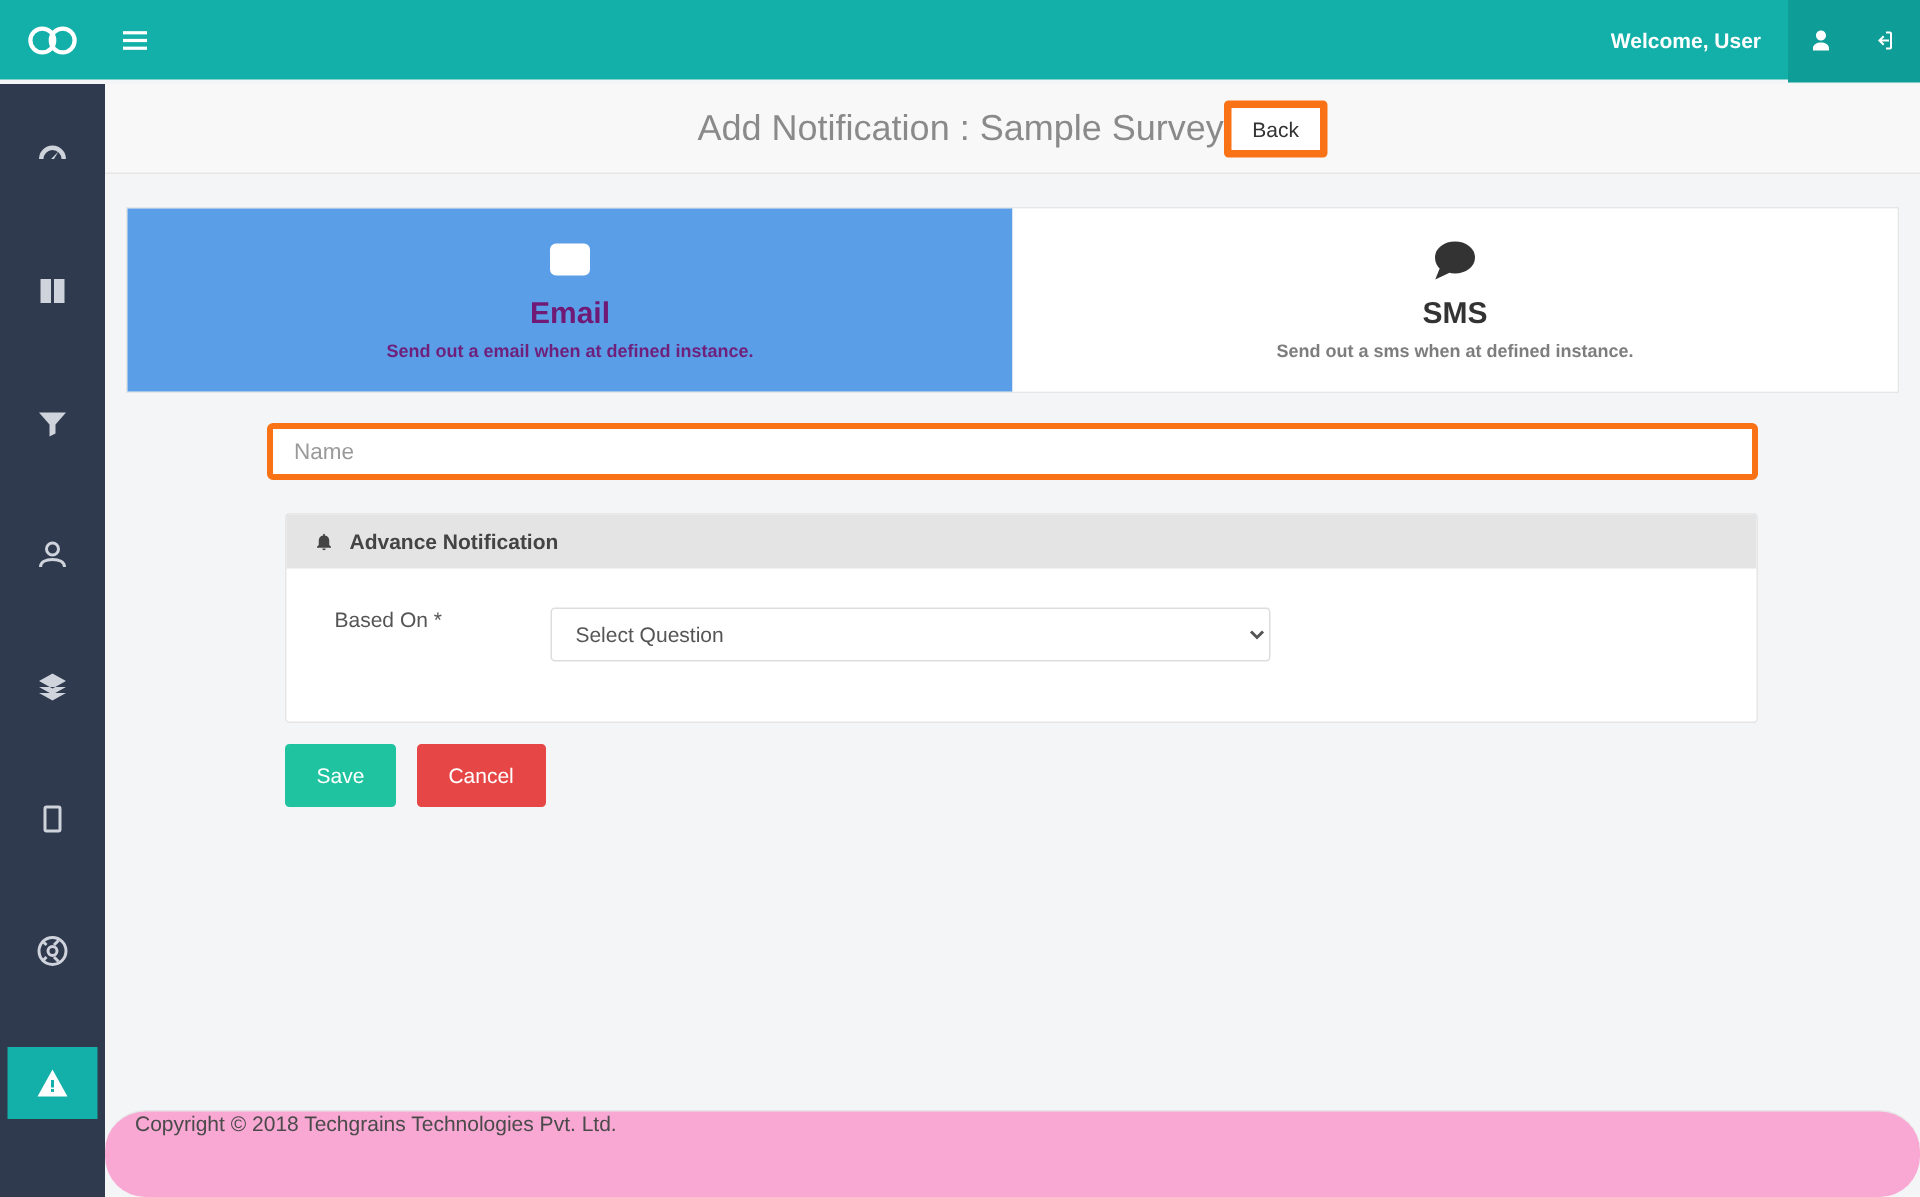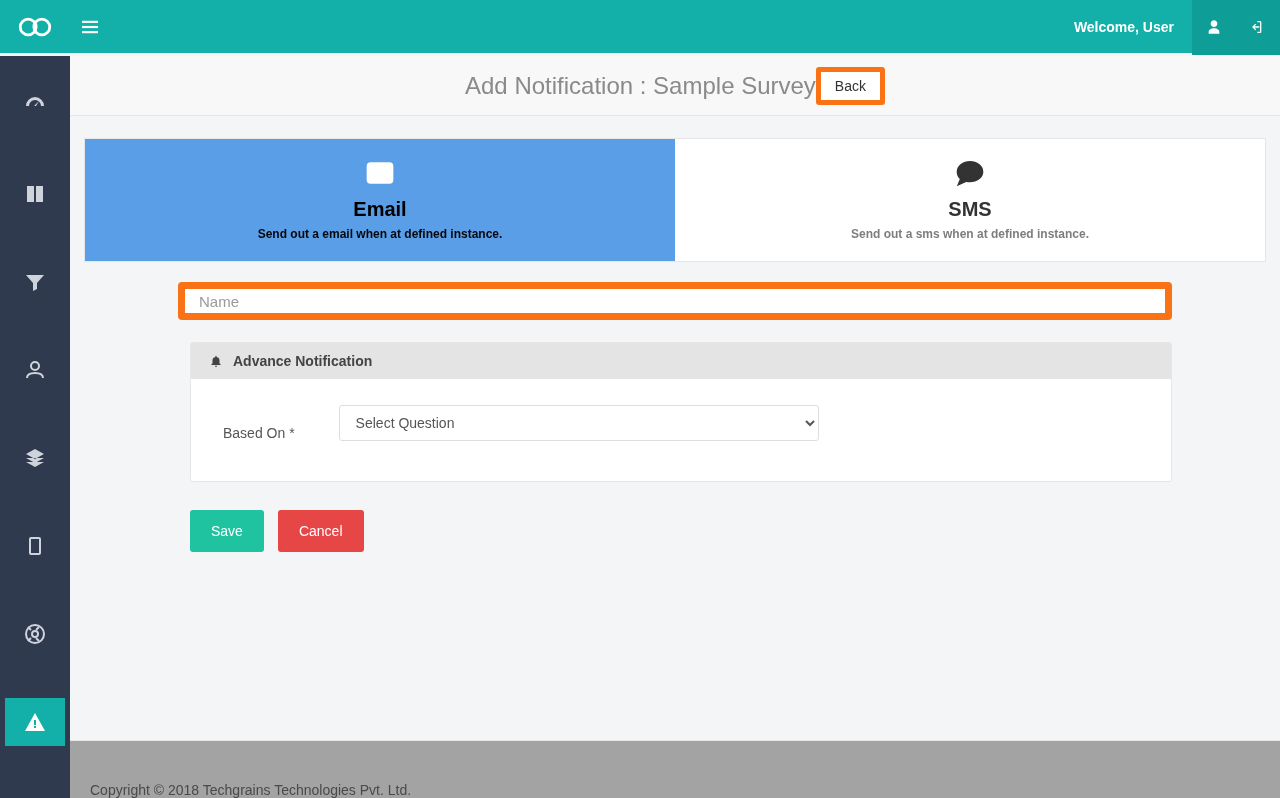--- a/index.html
+++ b/index.html
@@ -119,35 +119,35 @@
     padding: 6px 14px;
     border: 5px solid #f97316;
     background: #fff;
     border-radius: 3px;
     cursor: pointer;
     font-size: 14px;
     color: #333;
   }
   .btn-teal { background: #20c3a0; border-color: #20c3a0; color: #fff; }
   .btn-red  { background: #e74646; border-color: #e74646; color: #fff; }
-  .btn-teal, .btn-red { padding: 8px 16px; margin-top: 14px; }
+  .btn-teal, .btn-red { padding: 8px 16px; }
 
   
   .content { padding: 22px 14px 18px 14px; }
 
   
   .tab-row { display: flex; border: 1px solid #e6e6e6; }
   .tab {
     flex: 1;
     text-align: center;
     padding: 18px 10px 20px 10px;
     background: #fff;
     cursor: pointer;
   }
-  .tab.active { background: #5a9ee8; color: #000000; }
+  .tab.active { background: #5a9ee8; color: #701a75; }
   .tab .tab-icon svg { width: 32px; height: 32px; }
   .tab.active .tab-icon svg { fill: #fff; stroke: #fff; }
   .tab:not(.active) .tab-icon svg { fill: #333; stroke: #333; }
   .tab .tab-title {
     font-size: 20px;
     font-weight: 700;
     margin-top: 6px;
   }
   .tab:not(.active) .tab-title { color: #333; }
   .tab .tab-desc {
@@ -160,21 +160,21 @@
 
   
   .form-wrap {
     margin: 20px auto 0 auto;
     width: 994px;
   }
   .name-input {
     width: 100%;
     height: 38px;
     padding: 0 14px;
-    border: 7px solid #f97316;
+    border: 4px solid #f97316;
     border-radius: 4px;
     font-size: 15px;
     color: #555;
     outline: none;
   }
   .name-input::placeholder { color: #9a9a9a; }
 
   .panel {
     margin-top: 22px;
     border: 1px solid #e6e6e6;
@@ -188,22 +188,22 @@
     display: flex;
     align-items: center;
     gap: 10px;
     font-weight: 700;
     color: #444;
   }
   .panel .panel-head svg { width: 14px; height: 16px; fill: #444; }
   .panel .panel-body {
     padding: 26px 32px 40px 32px;
     display: flex;
-    align-items: flex-end;
-    gap: 44px;
+    align-items: flex-start;
+    gap: 72px;
   }
   .panel .panel-body .lbl { font-size: 14px; color: #555; }
   .panel .panel-body select {
     width: 480px;
     height: 36px;
     border: 1px solid #ddd;
     border-radius: 3px;
     padding: 0 12px;
     font-size: 14px;
     color: #555;
@@ -217,27 +217,28 @@
     padding-left: 12px;
   }
 
   
   .footer {
     position: fixed;
     bottom: 0;
     left: 70px;
     right: 0;
     height: 58px;
-    background: #a3a3a3;
+    background: #f9a8d4;
     border-top: 1px solid #e6e6e6;
     display: flex;
-    align-items: flex-end;
+    align-items: flex-start;
     padding: 0 20px;
     color: #4a4a4a;
     font-size: 14px;
+    border-radius: 27px;
   }
 </style>
 </head>
 <body>
 
 <div class="navbar">
   <div class="logo-box">
     <svg viewBox="0 0 60 36">
       <circle cx="18" cy="18" r="14" fill="none" stroke="#fff" stroke-width="5"></circle>
       <circle cx="42" cy="18" r="14" fill="none" stroke="#fff" stroke-width="5"></circle>

